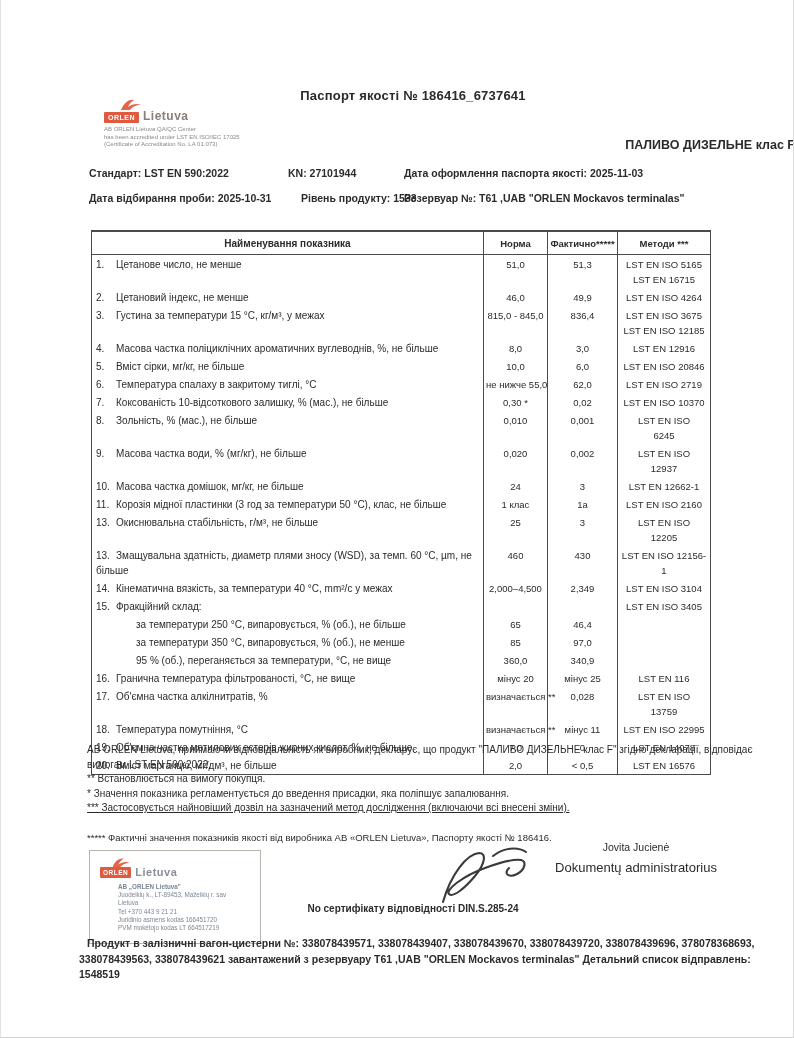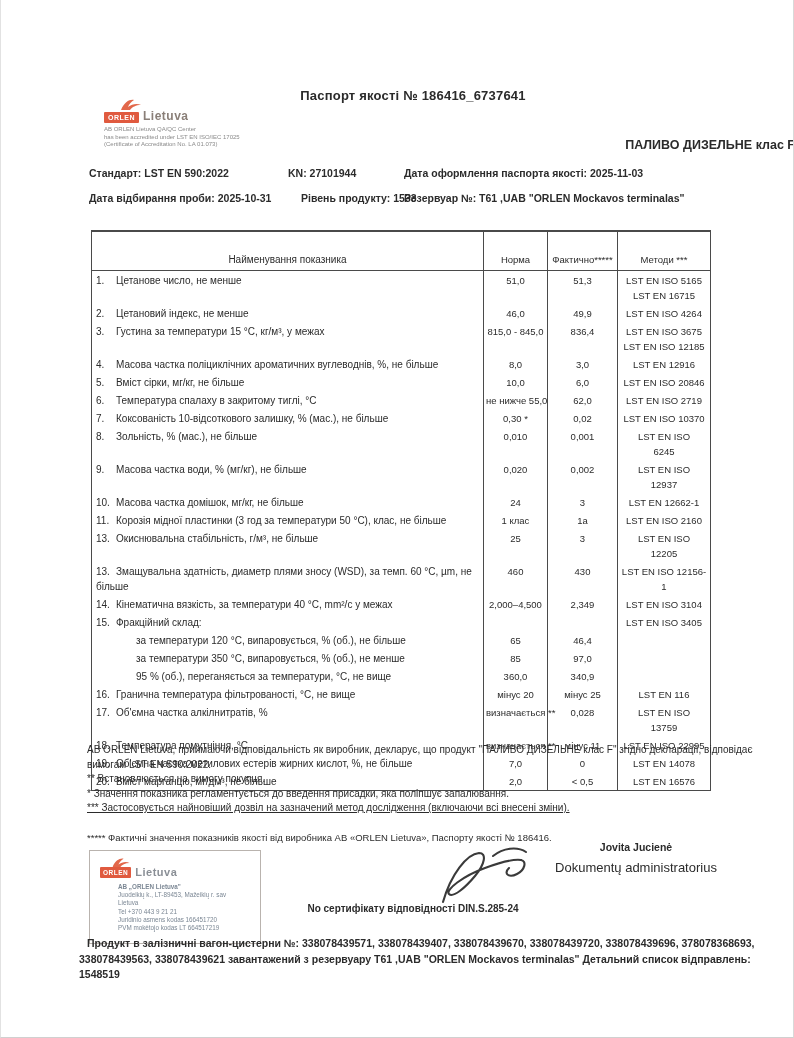--- a/index.html
+++ b/index.html
@@ -17,42 +17,42 @@
   .logo-row{display:flex;align-items:flex-end;gap:4px;}
   .eagle{margin-left:14px;margin-bottom:-2px;display:block;}
   .orlen-box{background:#e05a3f;color:#fff;font-size:7px;font-weight:bold;padding:2px 4px;border-radius:1px;letter-spacing:.5px;}
   .lietuva{color:#8a7f78;font-size:12px;font-weight:bold;letter-spacing:.5px;}
   .accred{margin-top:3px;font-size:6px;line-height:7.5px;color:#8a8a8a;}
   
   .info{font-size:10.5px;font-weight:bold;white-space:nowrap;}
   
   .qtable{top:230px;left:90px;width:620px;border:1px solid #4a4a4a;border-top:2px solid #4a4a4a;font-size:10px;box-sizing:border-box;}
   .trow{display:grid;grid-template-columns:391px 64px 70px 93px;}
-  .thead .cell{font-weight:normal;text-align:center;padding:20px 2px 3px;}
+  .thead .cell{font-weight:bold;text-align:center;padding:4px 2px 3px;}
   .thead{border-bottom:1px solid #4a4a4a;}
   .cell{padding:2px 2px 1px;line-height:15px;box-sizing:border-box;}
   .cell.norm,.cell.fact{text-align:center;font-size:9.5px;white-space:nowrap;}
   .cell.meth{text-align:center;font-size:9.5px;white-space:pre-line;}
   .cell.norm,.cell.fact,.cell.meth{border-left:1px solid #4a4a4a;}
   .cell.name{padding-left:4px;}
   .cell.name.indent{padding-left:44px;}
   .rownum{display:inline-block;width:20px;}
   
   .notes{top:743px;left:86px;width:668px;font-size:10px;line-height:14.5px;}
   .note-u{text-decoration:underline;}
   .factual{top:832px;left:86px;width:640px;font-size:9.5px;}
   
   .stamp{top:850px;left:88px;width:172px;height:94px;border:1px solid #b9b3ae;padding:6px 6px 4px 10px;box-sizing:border-box;}
   .stamp .logo-row .orlen-box{font-size:6.5px;padding:2px 3px;}
   .stamp .lietuva{font-size:11px;color:#8a8f96;}
   .stamp-lines{margin-top:5px;margin-left:18px;font-size:6.3px;line-height:8.2px;color:#7b8794;}
   .stamp-lines .s0{font-weight:bold;}
   
   .signature{top:840px;left:428px;}
-  .sig-name{top:841px;left:520px;width:230px;text-align:center;font-size:10.5px;font-weight:bold;}
+  .sig-name{top:841px;left:520px;width:230px;text-align:center;font-size:10.5px;font-weight:normal;}
   .sig-title{top:860px;left:520px;width:230px;text-align:center;font-size:13px;}
   .cert-line{top:903px;left:30px;width:764px;text-align:center;font-size:10px;font-weight:bold;}
   .shipment{top:936px;left:78px;width:678px;font-size:10.5px;font-weight:bold;line-height:15.5px;}
   .shipment .first{display:inline-block;width:8px;}
 </style>
 </head>
 <body>
 
 <div class="page">
 
@@ -180,21 +180,21 @@
           <div class="cell fact">2,349</div>
           <div class="cell meth">LST EN ISO 3104</div>
         </div>
         <div class="trow">
           <div class="cell name"><span class="rownum">15.</span><span>Фракційний склад:</span></div>
           <div class="cell norm"></div>
           <div class="cell fact"></div>
           <div class="cell meth">LST EN ISO 3405</div>
         </div>
         <div class="trow">
-          <div class="cell name indent"><span>за температури 120 °C, випаровується, % (об.), не більше</span></div>
+          <div class="cell name indent"><span>за температури 250 °C, випаровується, % (об.), не більше</span></div>
           <div class="cell norm">65</div>
           <div class="cell fact">46,4</div>
           <div class="cell meth"></div>
         </div>
         <div class="trow">
           <div class="cell name indent"><span>за температури 350 °C, випаровується, % (об.), не менше</span></div>
           <div class="cell norm">85</div>
           <div class="cell fact">97,0</div>
           <div class="cell meth"></div>
         </div>

